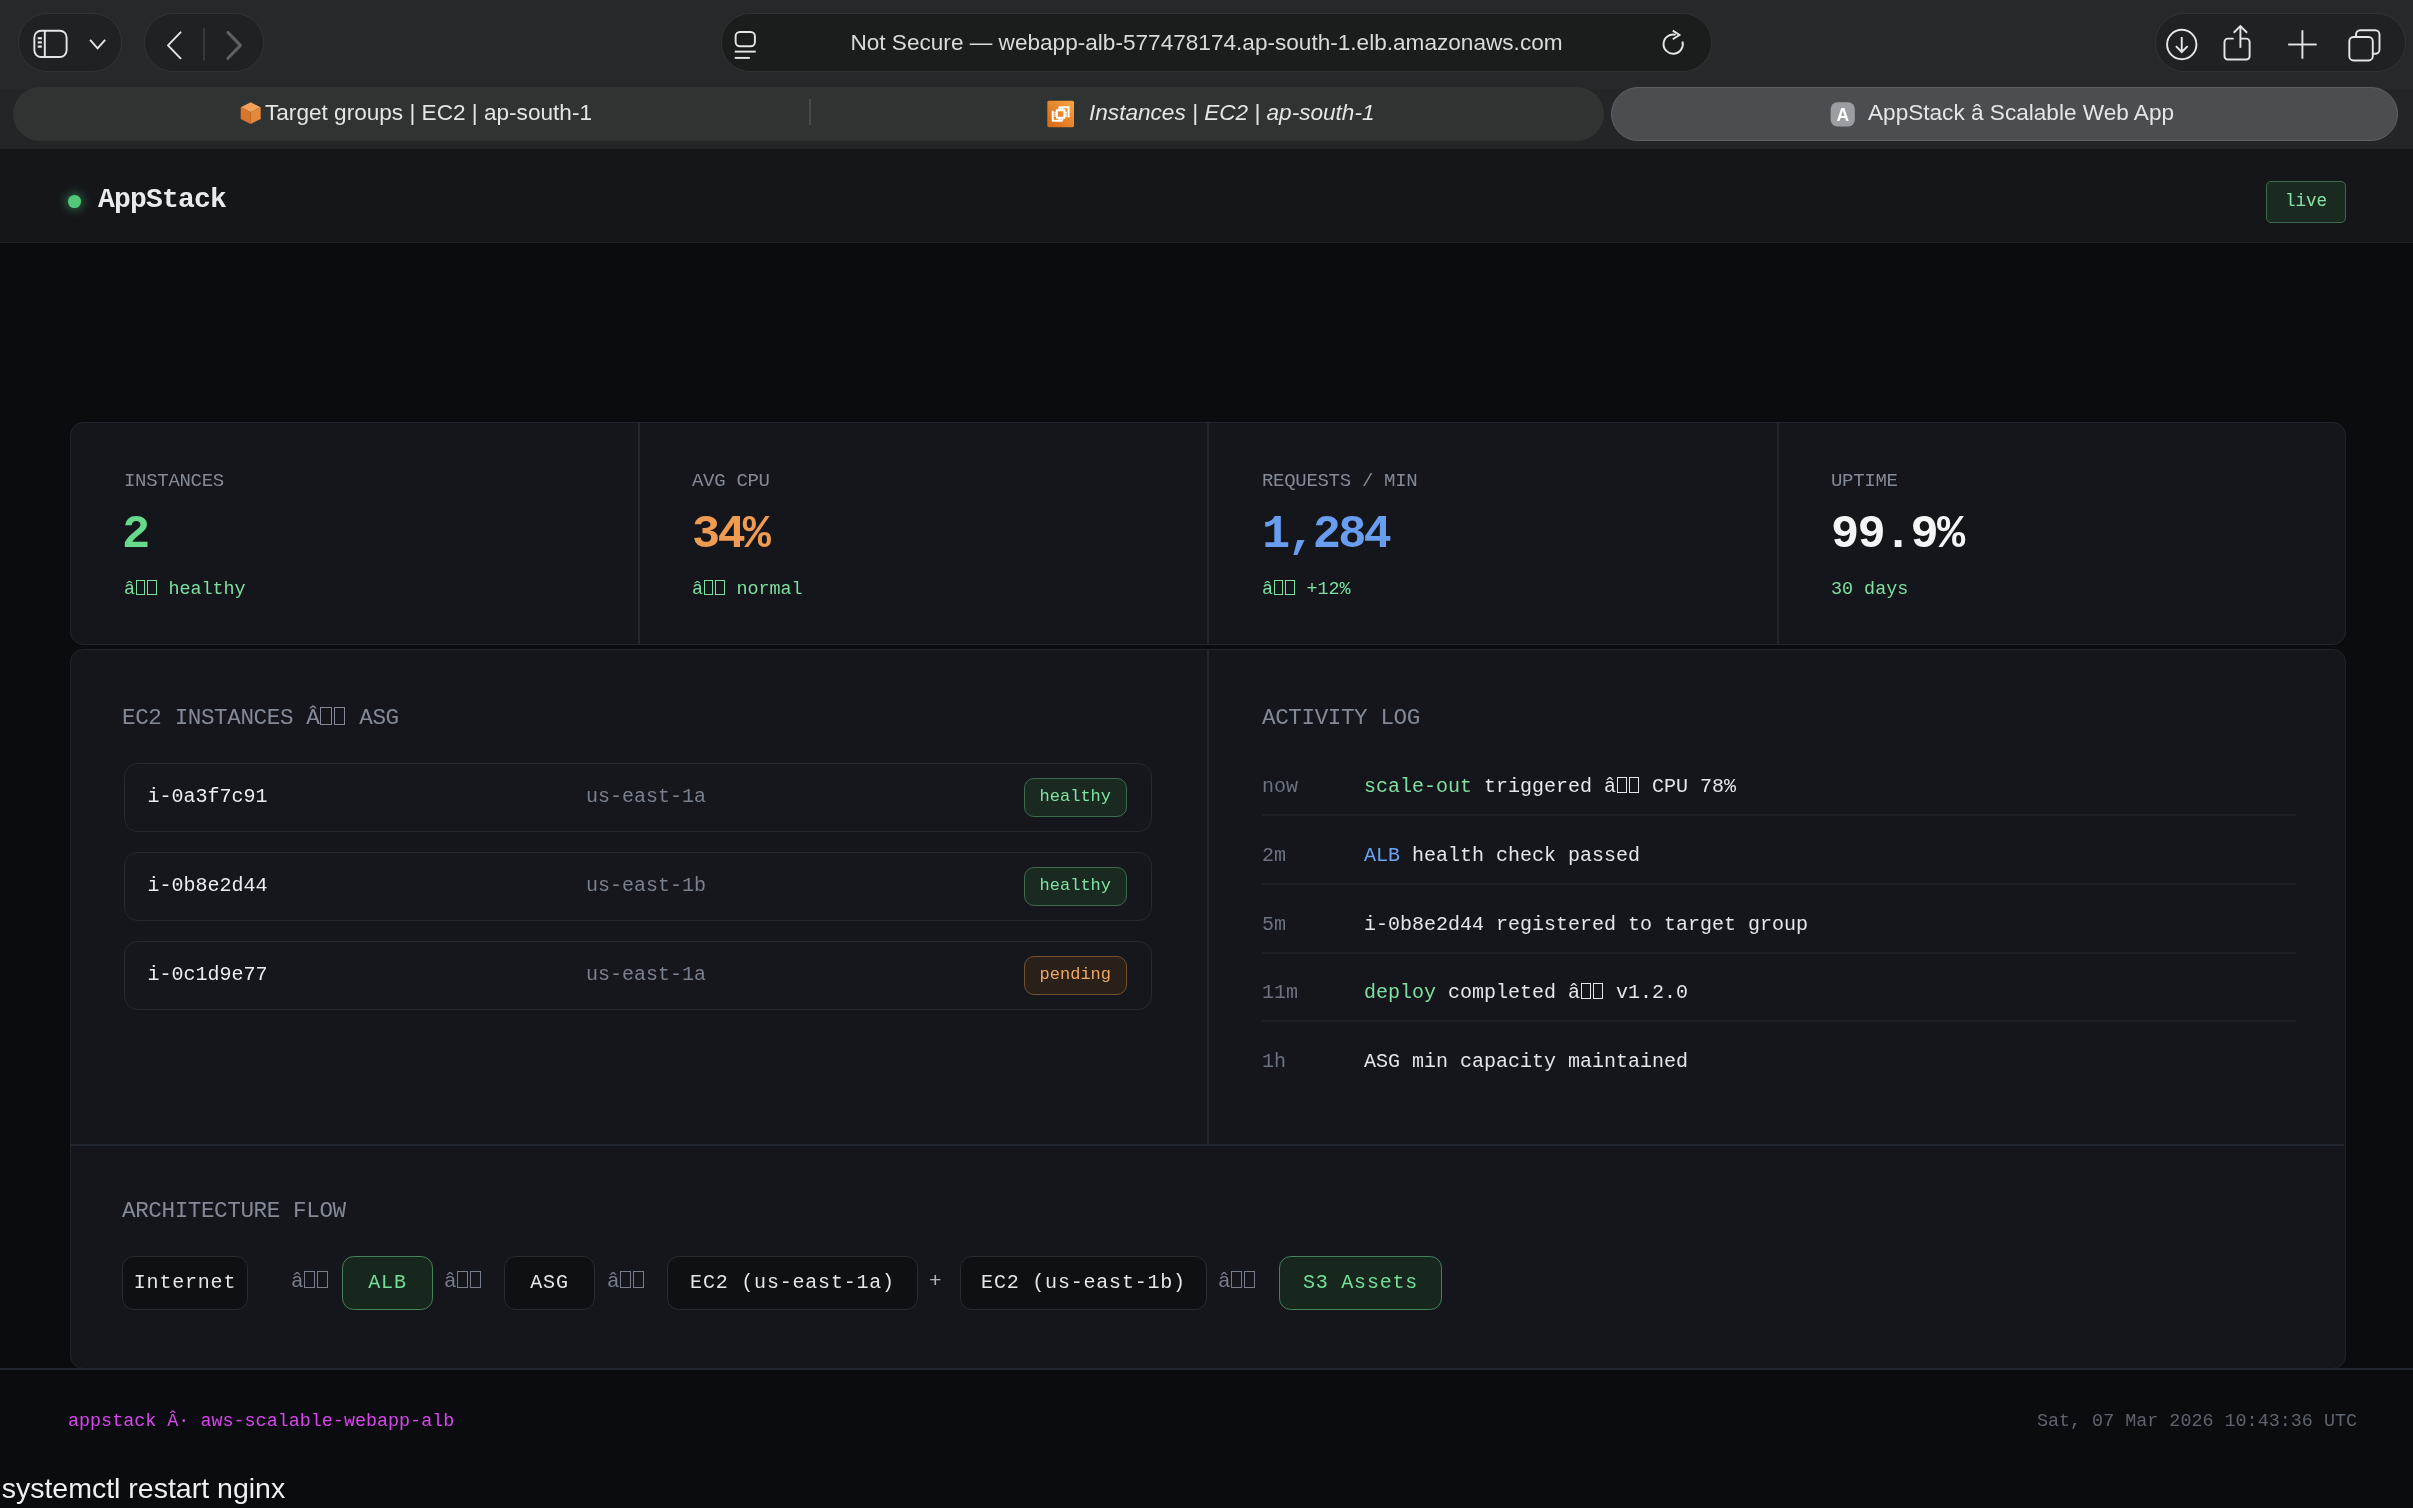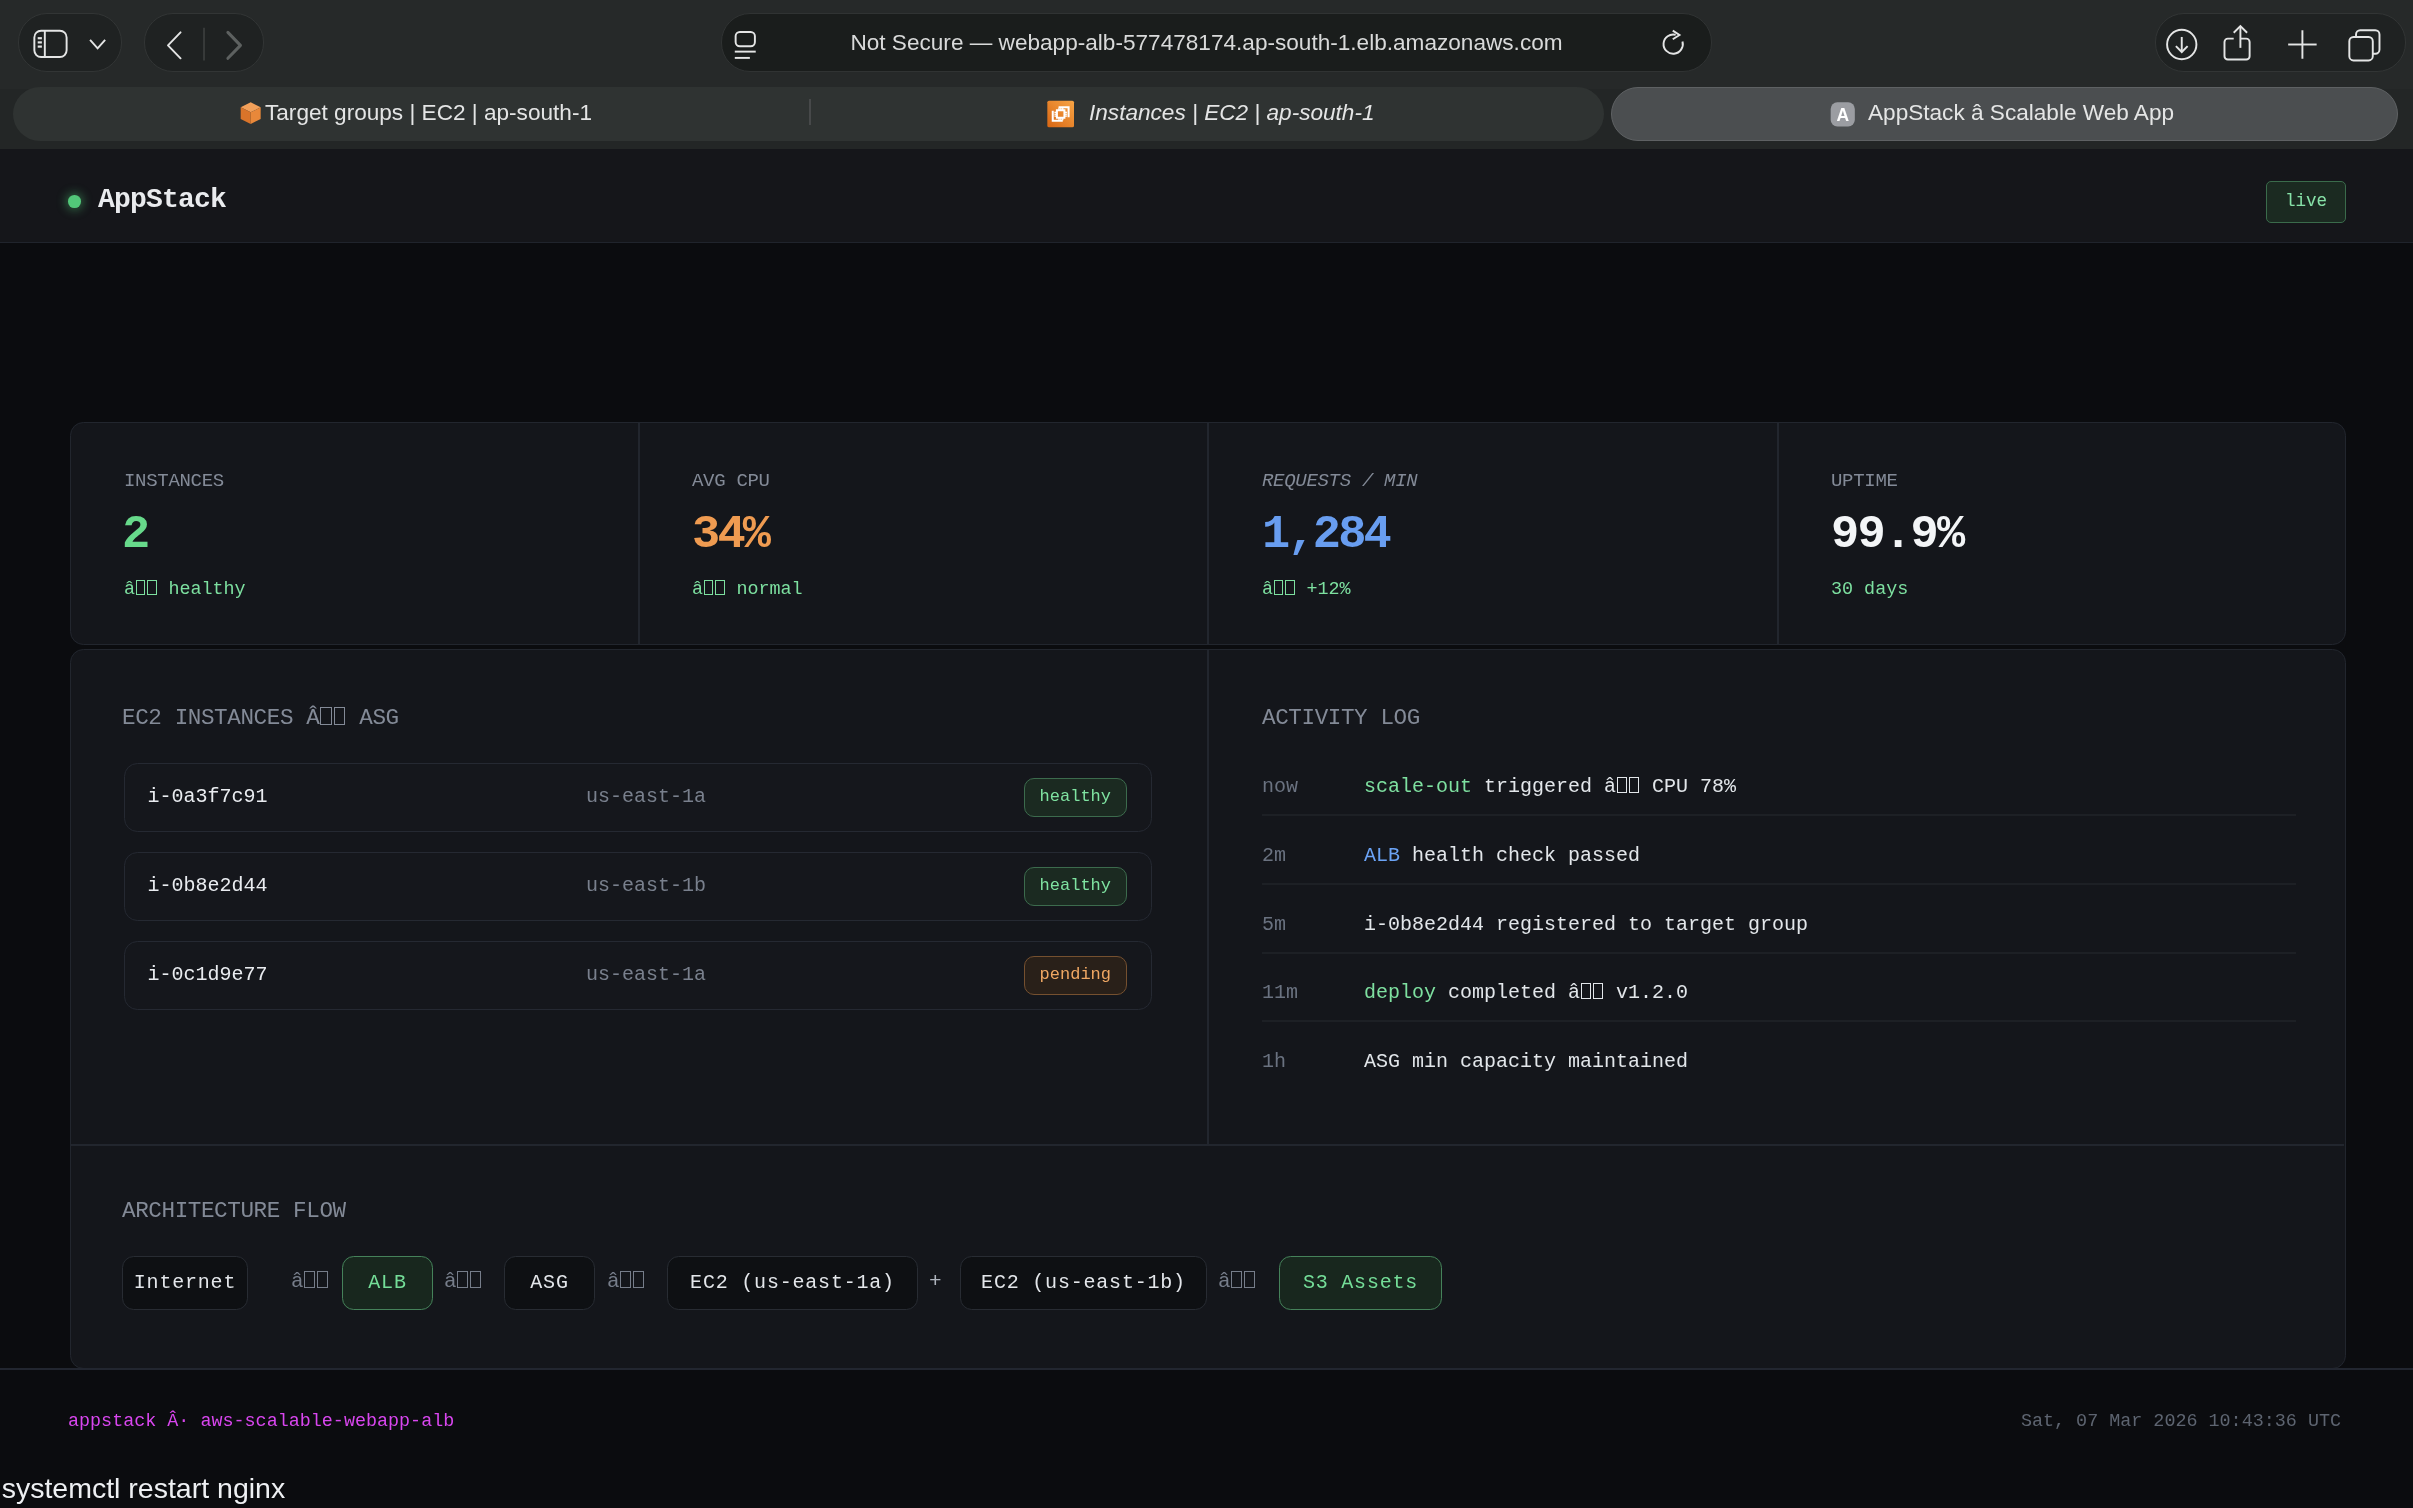--- a/index.html
+++ b/index.html
@@ -52,21 +52,21 @@
 .kg { color:#7ee0a0; }
 .kb { color:#6ba3f5; }
 
 
 
 .pill { position:absolute; top:1256px; height:54px; border:1.7px solid #282c33; border-radius:11.7px; background:#0e1013; color:#e3e6ea; font-size:20px; letter-spacing:0.8px; text-align:center; }
 .pillg { border-color:#45825a; color:#74dd98; background:#18271e; }
 .farrow { position:absolute; top:1270px; font-size:21px; color:#767d8a; }
 
 #ftl { position:absolute; top:1411px; left:68px; font-size:18.4px; color:#d946ef; }
-#ftr { position:absolute; top:1411px; right:72px; font-size:18.4px; color:#5d6470; }
+#ftr { position:absolute; top:1411px; right:56px; font-size:18.4px; color:#5d6470; }
 #sysline { position:absolute; top:1472px; left:1.7px; font-family:"Liberation Sans",sans-serif; font-size:28.5px; color:#eef0f3; }
 </style>
 </head>
 <body>
 
 <div id="toolbar"></div>
 <div class="cpill" style="left:18.4px; width:104px;"></div>
 <div class="cpill" style="left:144px; width:120px;"></div>
 <div id="urlbar"></div>
 <div id="urltext">Not Secure — webapp-alb-577478174.ap-south-1.elb.amazonaws.com</div>
@@ -175,21 +175,21 @@
 <div id="brand">AppStack</div>
 <div id="live">live</div>
 
 <div class="card" id="stats">
   <div class="vdiv" style="left:567px;"></div>
   <div class="vdiv" style="left:1136px;"></div>
   <div class="vdiv" style="left:1706px;"></div>
 </div>
 <div class="label" style="left:124px; top:470px;">INSTANCES</div>
 <div class="label" style="left:692px; top:470px;">AVG CPU</div>
-<div class="label" style="left:1262px; top:470px;font-style:italic;">REQUESTS / MIN</div>
+<div class="label" style="left:1262px; top:470px;">REQUESTS / MIN</div>
 <div class="label" style="left:1831px; top:470px;">UPTIME</div>
 <div class="statv" style="left:122px; color:#67d98b;">2</div>
 <div class="statv" style="left:692px; color:#ef9b51;">34%</div>
 <div class="statv" style="left:1262px; color:#689df0;">1,284</div>
 <div class="statv" style="left:1831px; color:#f3f5f7; letter-spacing:-1.7px;">99.9%</div>
 <div class="stats2" style="left:124px;">â<span class="tf"></span><span class="tf"></span> healthy</div>
 <div class="stats2" style="left:692px;">â<span class="tf"></span><span class="tf"></span> normal</div>
 <div class="stats2" style="left:1262px;">â<span class="tf"></span><span class="tf"></span> +12%</div>
 <div class="stats2" style="left:1831px;">30 days</div>
 

